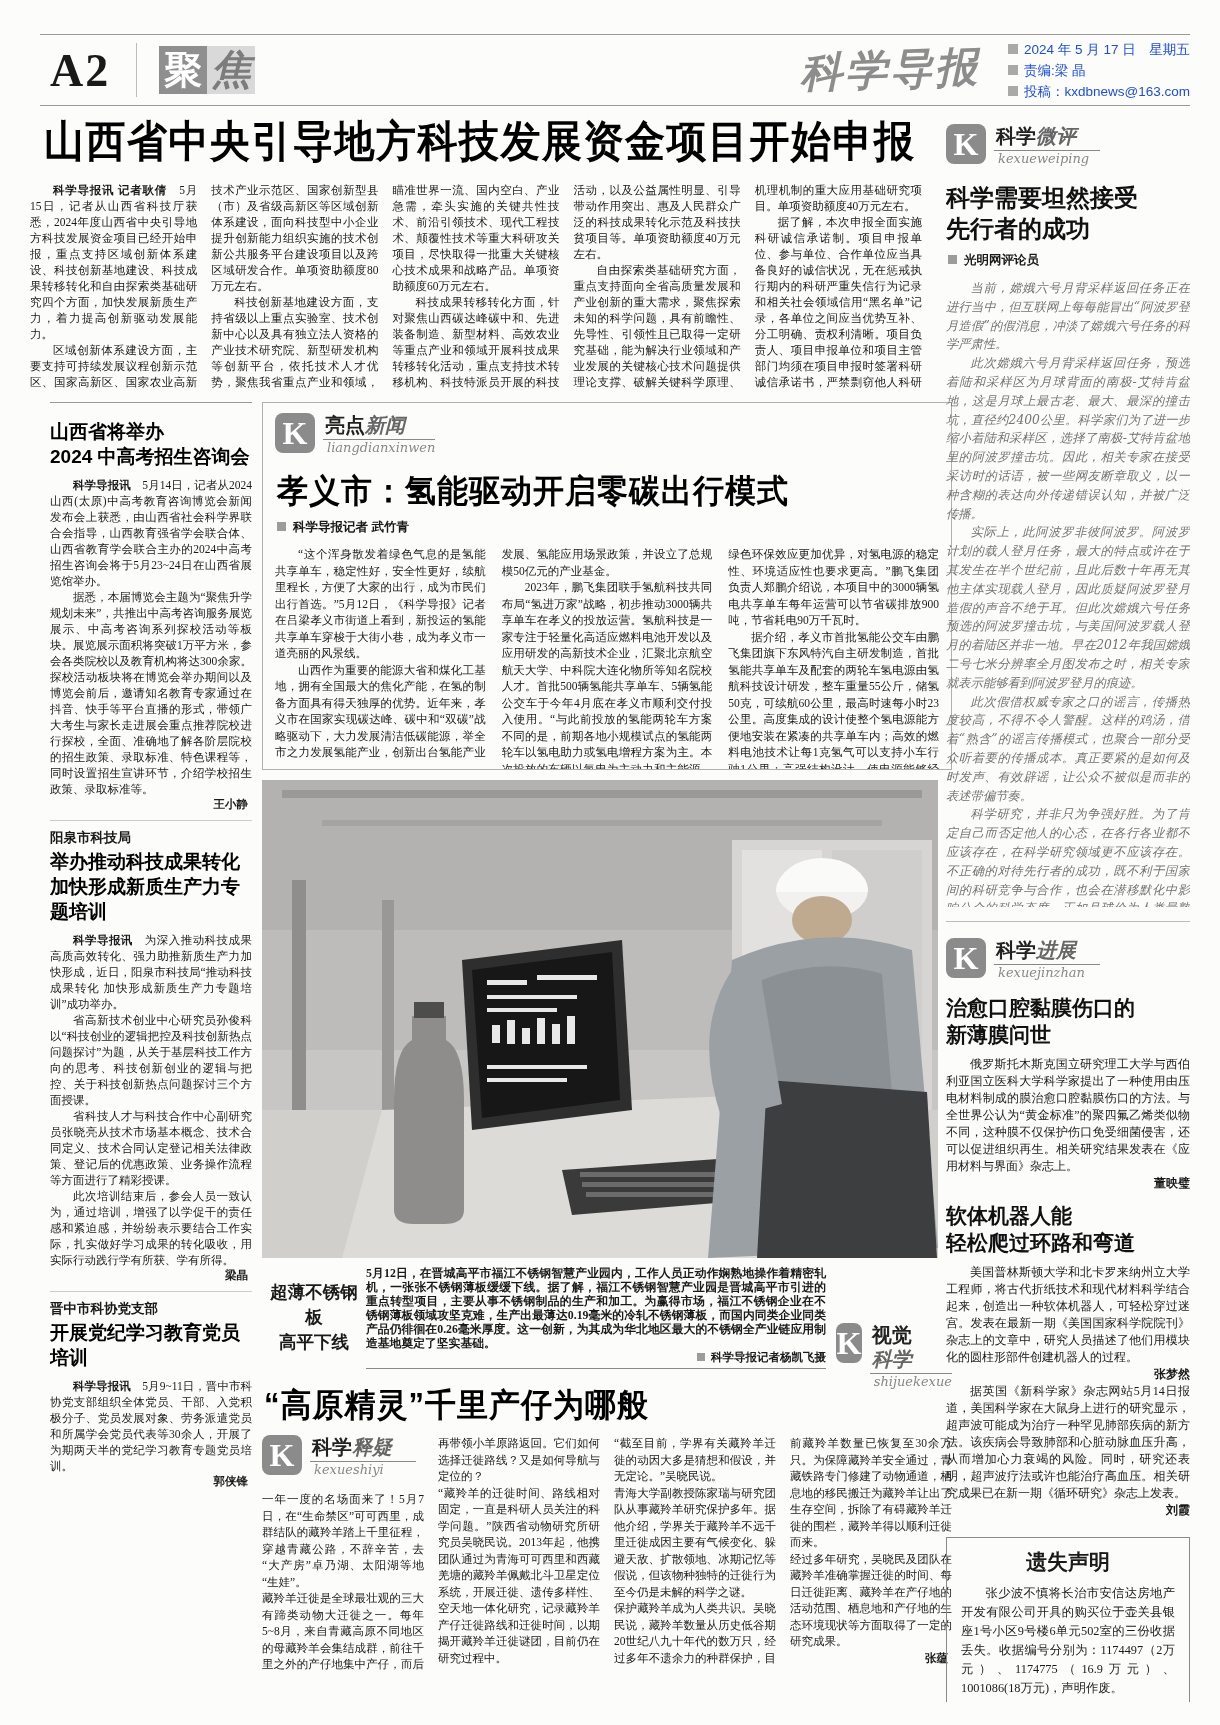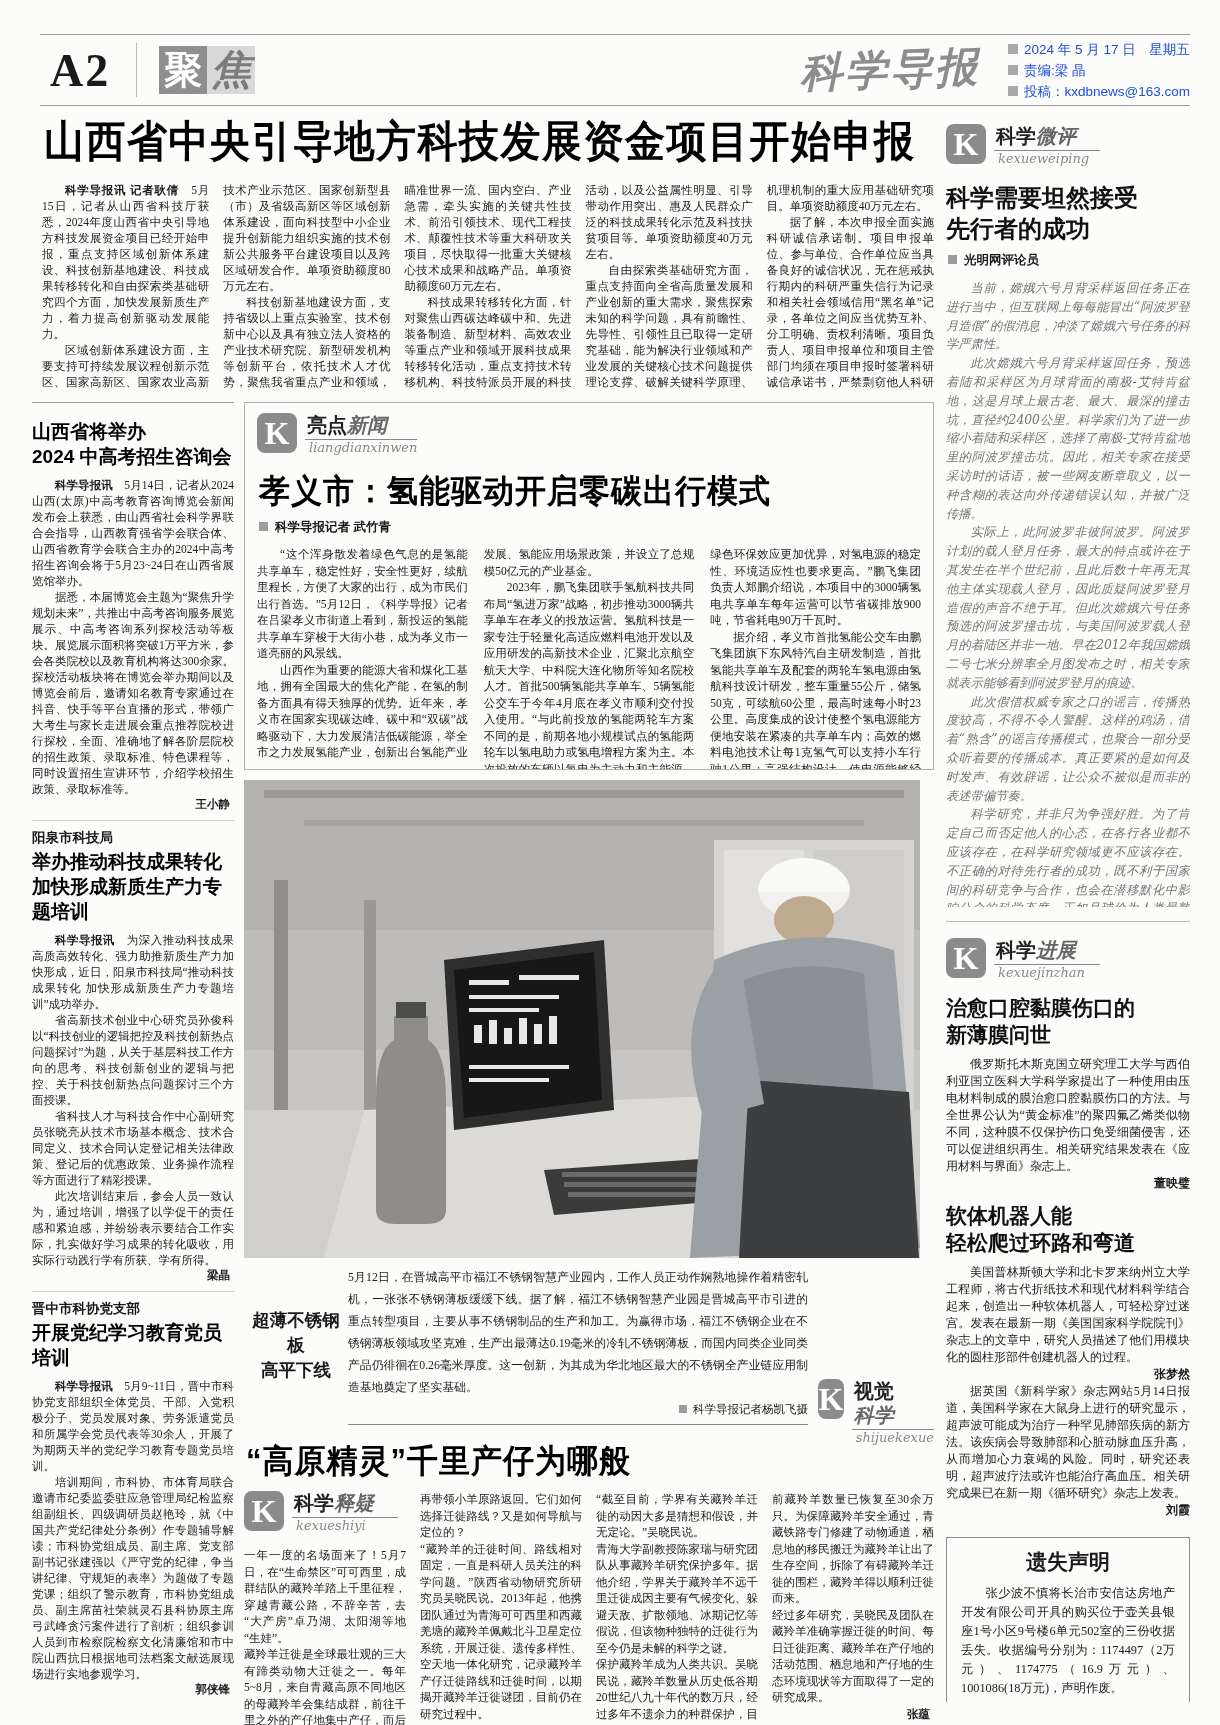--- a/index.html
+++ b/index.html
@@ -25,28 +25,28 @@
   .hdr-info { font-family:"Liberation Sans",sans-serif; font-size:13.5px; color:#1d4ed8; line-height:21px; }
   .hdr-info .sq { display:inline-block; width:10px; height:10px; background:#a9a9a9; margin-right:6px; }
   
   .main-headline {
     position:absolute; left:44px; top:112px; width:900px;
     font-family:"Liberation Sans","DejaVu Sans",sans-serif;
     font-weight:900; font-size:40px; letter-spacing:1.5px; white-space:nowrap; color:#000;
     transform:scaleY(1.08); transform-origin:left top;
   }
   .main-cols {
-    position:absolute; left:42px; top:182px; width:892px; height:212px; overflow:hidden;
+    position:absolute; left:30px; top:182px; width:892px; height:212px; overflow:hidden;
     column-count:5; column-gap:14px; text-align:justify;
     font-size:11.5px; line-height:16px;
   }
   .main-cols p, .body-cols p, .rail-body p, .essay p, .item-body p, .notice-body p { text-indent:2em; margin:0; }
   .lead { font-weight:bold; font-family:"Liberation Sans",sans-serif; }
   
-  .lower { position:absolute; left:32px; top:402px; width:902px; height:1300px; display:flex; }
+  .lower { position:absolute; left:50px; top:402px; width:902px; height:1300px; display:flex; }
   .left-rail { width:202px; border-top:1px solid #999; padding-top:10px; overflow:hidden; }
   .rail-article { padding:4px 0 8px 0; border-bottom:1px solid #ccc; }
   .rail-article:last-child { border-bottom:none; }
   .rail-kicker { font-family:"Liberation Sans",sans-serif; font-weight:bold; font-size:13.5px; margin:4px 0 2px 0; }
   .rail-title { font-family:"Liberation Sans",sans-serif; font-weight:900; font-size:19px; line-height:25px; white-space:pre-line; margin:2px 0 8px 0; color:#000; }
   .rail-body { font-size:11.5px; line-height:16px; text-align:justify; }
   .author { text-align:right; font-weight:bold; font-size:11.5px; font-family:"Liberation Sans",sans-serif; padding-right:4px; }
   .middle { width:690px; margin-left:10px; }
   
   .badge { display:flex; align-items:flex-start; height:46px; }
@@ -64,21 +64,21 @@
   .spot-headline { font-family:"Liberation Sans",sans-serif; font-weight:900; font-size:31px; letter-spacing:1px; color:#000; margin:10px 0 8px 2px; transform:scaleY(1.05); transform-origin:left top;}
   .byline { font-family:"Liberation Sans",sans-serif; font-weight:bold; font-size:12.5px; margin:4px 0 10px 2px; }
   .byline .sq { display:inline-block; width:9px; height:9px; background:#9c9c9c; margin-right:7px; }
   .body-cols { column-count:3; column-gap:16px; height:238px; overflow:hidden; font-size:11.5px; line-height:16.5px; text-align:justify; }
   
   .photo { width:676px; height:478px; margin-top:10px; position:relative; overflow:hidden; background:linear-gradient(180deg,#b9b9b9 0%,#cfcfcf 30%,#d8d8d6 60%,#c3c2c0 100%); }
   .photo svg { display:block; }
   
   .caption-row { display:flex; margin-top:8px; }
   .caption-label { width:104px; font-family:"Liberation Sans",sans-serif; font-weight:900; font-size:17.5px; line-height:25px; text-align:center; align-self:center; white-space:pre-line; }
-  .caption-text { flex:1; font-size:11.8px; line-height:22px; text-align:justify; border-bottom:1px solid #888; padding-bottom:4px; }
+  .caption-text { flex:1; font-size:11.8px; line-height:14px; text-align:justify; border-bottom:1px solid #888; padding-bottom:4px;font-weight:bold; }
   .caption-credit { display:block; text-align:right; font-family:"Liberation Sans",sans-serif; font-size:11.5px; }
   .caption-credit .sq { display:inline-block; width:8px; height:8px; background:#9c9c9c; margin-right:6px; }
   .caption-badge { width:126px; padding-left:10px; align-self:flex-end; }
   
   .feature { margin-top:14px; }
   .feat-headline { font-family:"Liberation Sans",sans-serif; font-weight:900; font-size:31px; letter-spacing:1px; color:#000; margin:6px 0 10px 2px; transform:scaleY(1.05); transform-origin:left top; }
   .feat-cols { column-count:4; column-gap:14px; height:300px; overflow:hidden; font-size:11.5px; line-height:16.5px; text-align:justify; }
   .feat-badge { margin-bottom:10px; }
   
   .right-rail { position:absolute; left:946px; top:124px; width:244px; height:1578px; overflow:hidden; }
@@ -145,21 +145,20 @@
             <p>省科技人才与科技合作中心副研究员张晓亮从技术市场基本概念、技术合同定义、技术合同认定登记相关法律政策、登记后的优惠政策、业务操作流程等方面进行了精彩授课。</p>
             <p>此次培训结束后，参会人员一致认为，通过培训，增强了以学促干的责任感和紧迫感，并纷纷表示要结合工作实际，扎实做好学习成果的转化吸收，用实际行动践行学有所获、学有所得。</p>
           </div>
         <div class="author">梁晶</div>
       </div>
       <div class="rail-article">
         <div class="rail-kicker">晋中市科协党支部</div>
         <div class="rail-title">开展党纪学习教育党员培训</div>
         <div class="rail-body">
             <p><span class="lead">科学导报讯　</span>5月9~11日，晋中市科协党支部组织全体党员、干部、入党积极分子、党员发展对象、劳务派遣党员和所属学会党员代表等30余人，开展了为期两天半的党纪学习教育专题党员培训。</p>
-            <p>培训期间，市科协、市体育局联合邀请市纪委监委驻应急管理局纪检监察组副组长、四级调研员赵艳玲，就《中国共产党纪律处分条例》作专题辅导解读；市科协党组成员、副主席、党支部副书记张建强以《严守党的纪律，争当讲纪律、守规矩的表率》为题做了专题党课；组织了警示教育，市科协党组成员、副主席苗社荣就灵石县科协原主席弓武峰贪污案件进行了剖析；组织参训人员到市检察院检察文化清廉馆和市中院山西抗日根据地司法档案文献选展现场进行实地参观学习。</p>
           </div>
         <div class="author">郭侠锋</div>
       </div>
 
     </div>
 
     <div class="middle">
 
       <div class="spotlight">
         <div class="badge">

